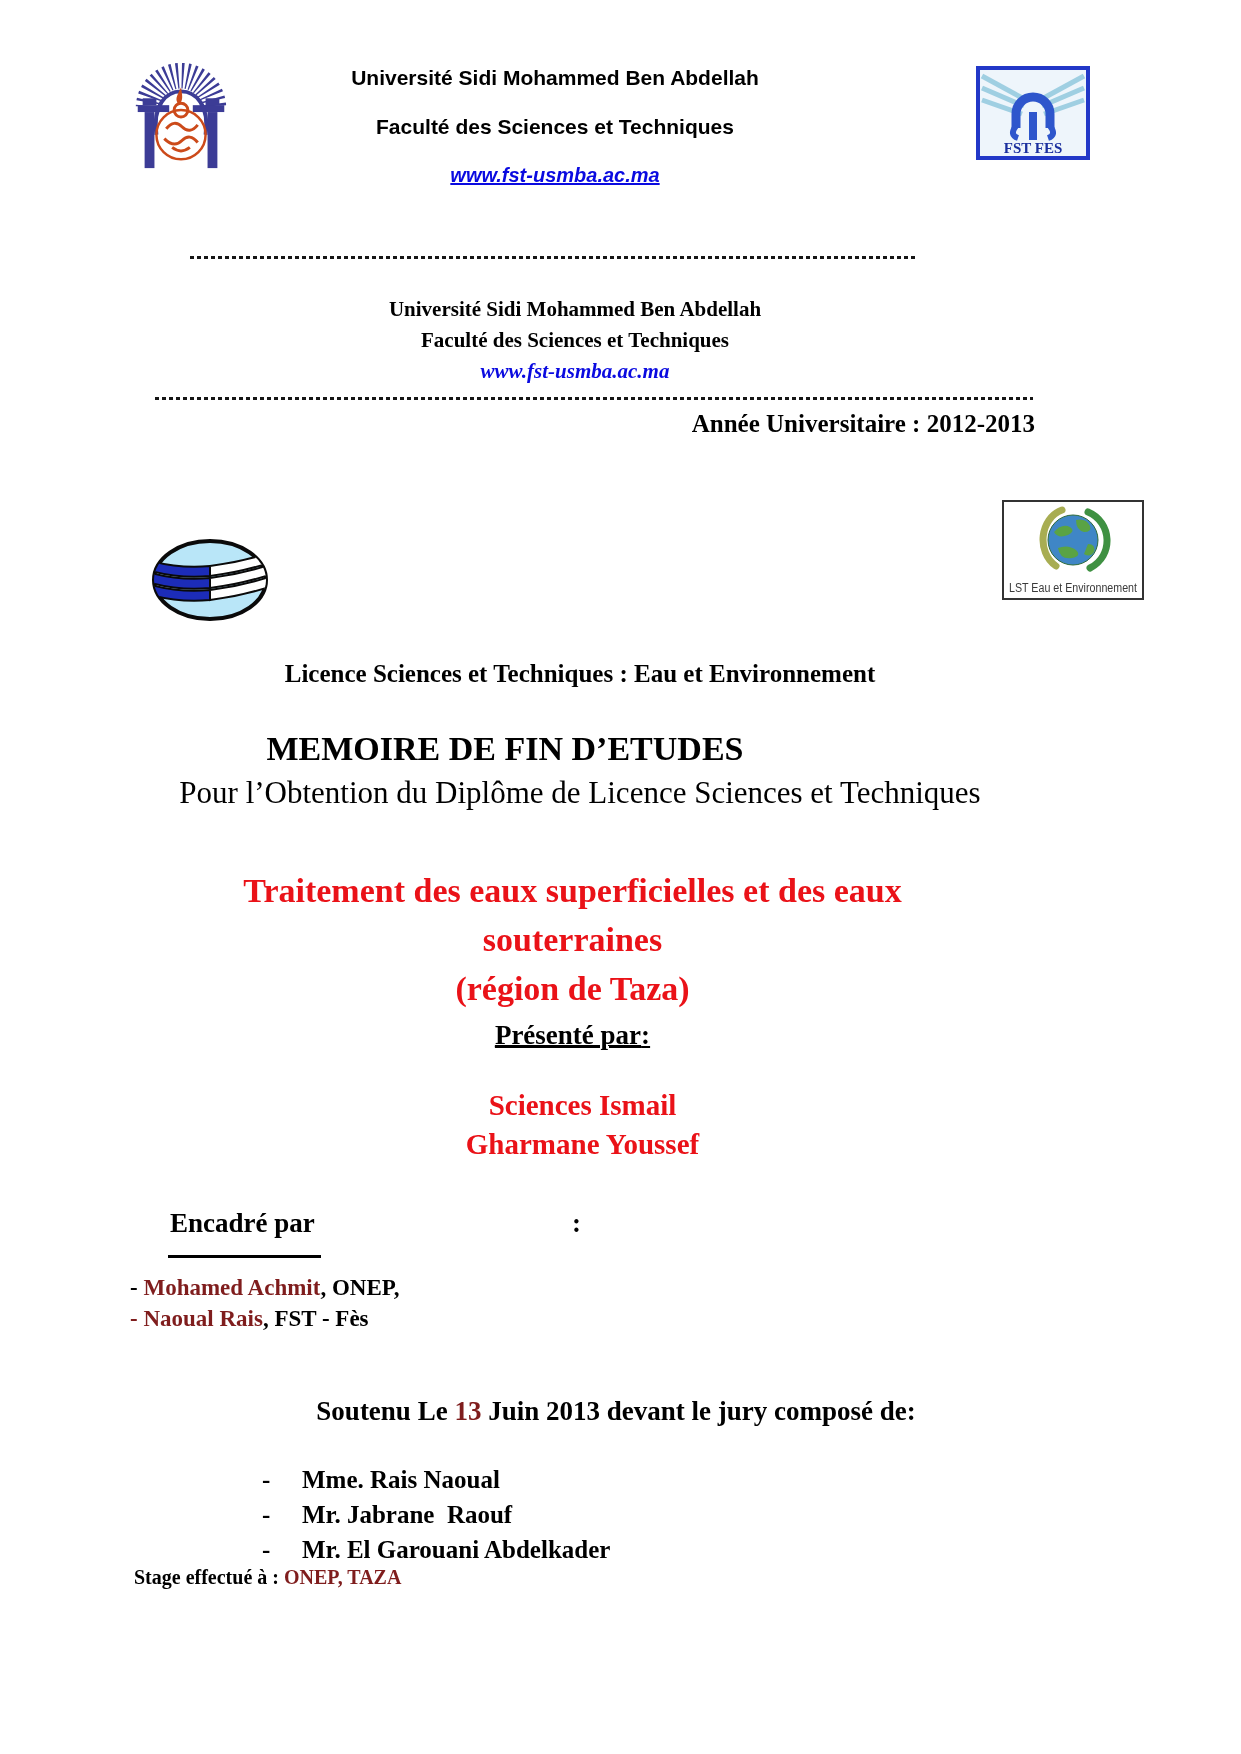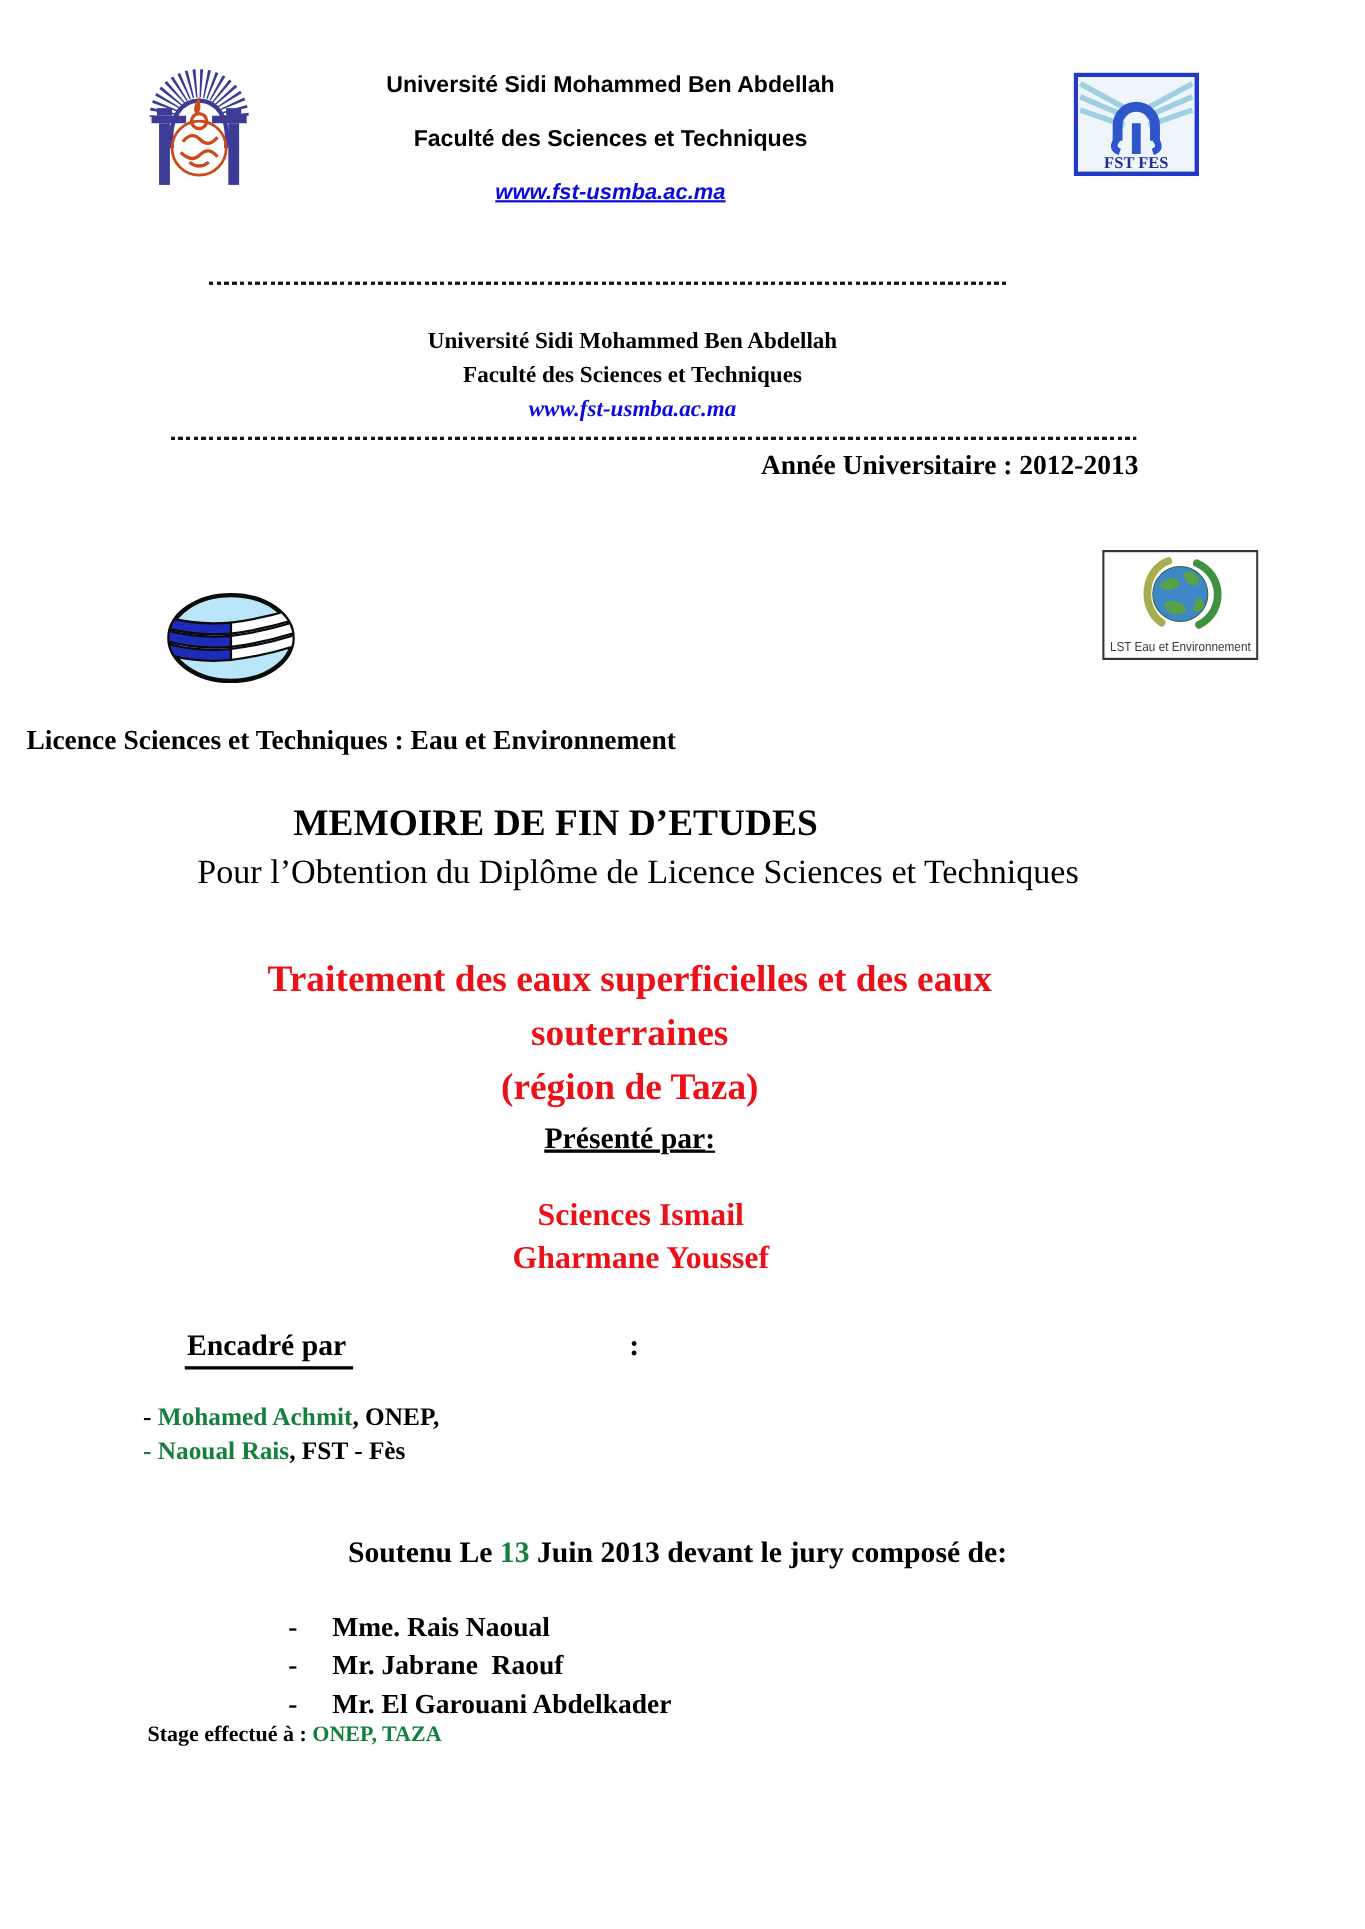--- a/index.html
+++ b/index.html
@@ -39,39 +39,39 @@
   }
   .serif-link { color:#0a0ae0; font-style:italic; cursor:pointer; }
   .annee {
     position:absolute; top:410px; left:0; width:1035px;
     text-align:right; font-weight:bold; font-size:25px;
   }
   
   .water-logo { position:absolute; left:148px; top:536px; }
   .lst-logo   { position:absolute; left:1002px; top:500px; }
   
-  .licence  { position:absolute; top:660px; left:0; width:1160px; 
-              font-weight:bold; font-size:25px;margin-left:24px; }
+  .licence  { position:absolute; top:660px; left:0; width:1160px; text-align:center;
+              font-weight:bold; font-size:25px; }
   .memoire  { position:absolute; top:730px; left:0; width:1010px; text-align:center;
               font-weight:bold; font-size:34px; }
   .pour     { position:absolute; top:775px; left:0; width:1160px; text-align:center;
               font-size:31px; }
   
-  .red-text { color:#15803d; }
+  .red-text { color:#7f1d1d; }
   .red-title { position:absolute; top:866px; left:0; width:1145px; text-align:center;
                font-weight:bold; font-size:34px; line-height:49px; color:#ea1218; }
   .presente { position:absolute; top:1020px; left:0; width:1145px; text-align:center;
               font-weight:bold; font-size:27px;text-decoration:underline; }
   .presente .ul { text-decoration:underline; text-decoration-thickness:2px; }
   .authors { position:absolute; top:1086px; left:0; width:1165px; text-align:center;
              font-weight:bold; font-size:29px; line-height:39px; color:#ea1218; }
   
   .encadre { position:absolute; top:1208px; left:168px; width:600px;
              font-weight:bold; font-size:27px; }
-  .encadre .label { border-bottom:3px solid #000; padding:0 6px 4px 2px; }
+  .encadre .label { border-bottom:3px solid #000; padding:0 6px 17px 2px; }
   .encadre .colon { position:absolute; left:404px; top:0; }
   .supervisors { position:absolute; top:1272px; left:130px;
                  font-weight:bold; font-size:23px; line-height:31px; }
   
   .soutenu { position:absolute; top:1396px; left:0; width:1170px; text-align:center;
              font-weight:bold; font-size:27px;margin-left:31px; }
   .jury { position:absolute; top:1462px; left:262px; list-style:none;
           font-weight:bold; font-size:25px; line-height:35px; }
   .jury li { display:flex; }
   .jury-dash { display:inline-block; width:40px; }

